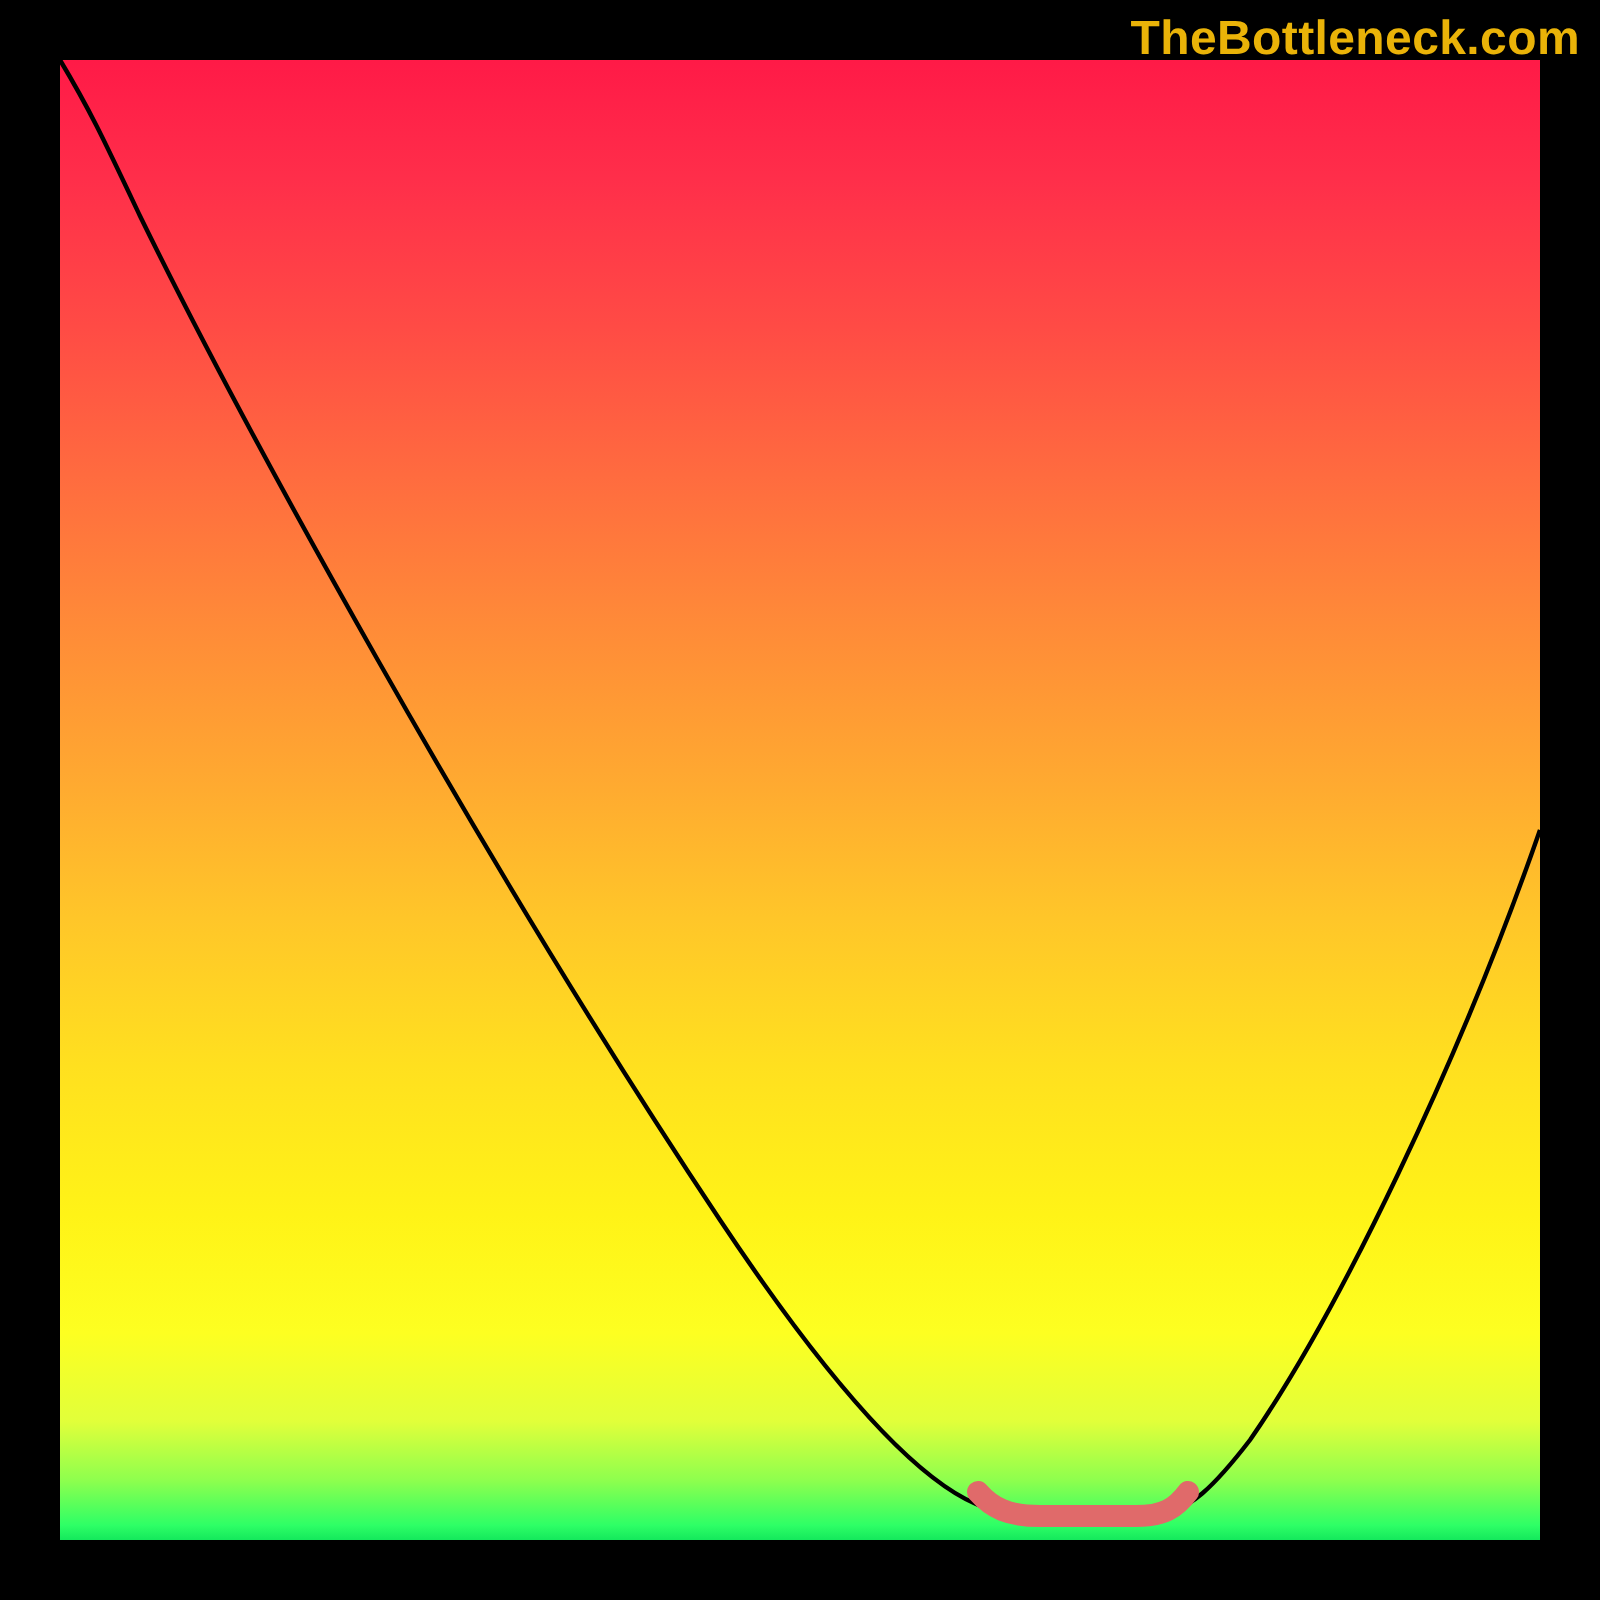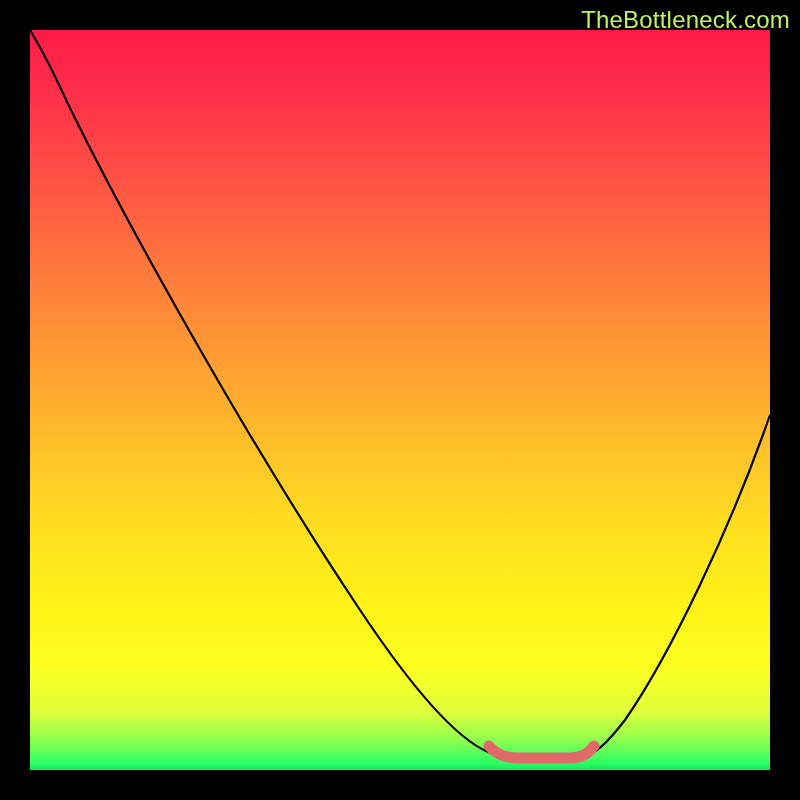--- a/index.html
+++ b/index.html
@@ -39,23 +39,23 @@
       #e1ff3a 92%,
       #8dff4e 96%,
       #2eff66 99%,
       #14e85c 100%
     );
   }
   .watermark {
     position: absolute;
     top: 6px;
     right: 10px;
-    color: #bef264;
+    color: #eab308;
     font-size: 24px;
-    font-weight: 400;
+    font-weight: 700;
     letter-spacing: 0.2px;
   }
   svg.curve {
     position: absolute;
     left: 0;
     top: 0;
     width: 740px;
     height: 740px;
     overflow: visible;
   }

